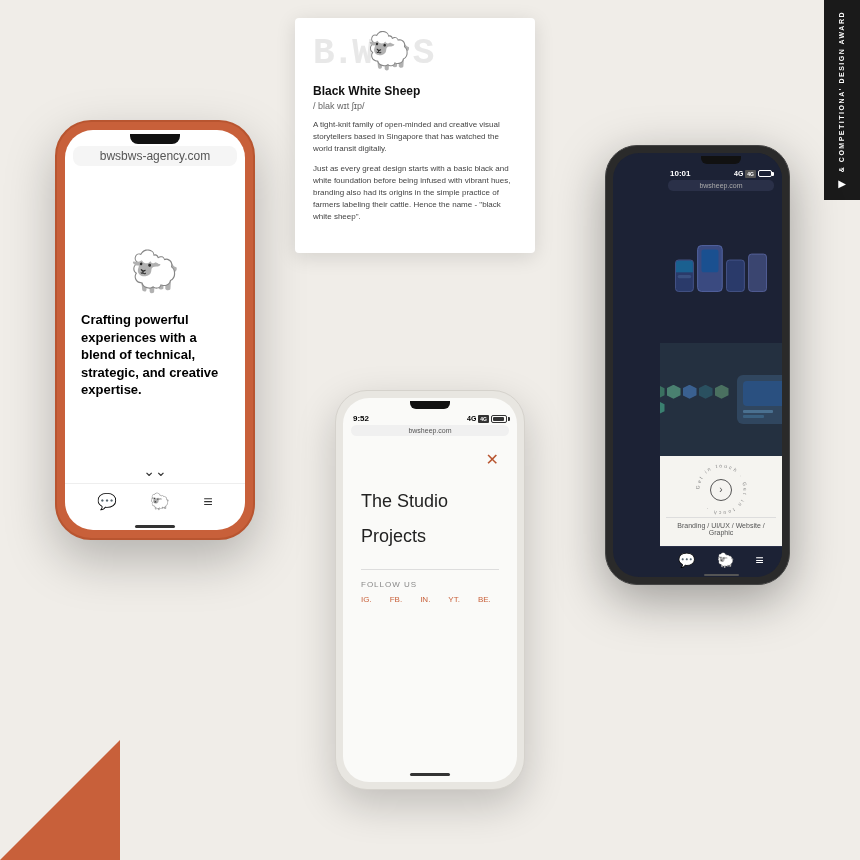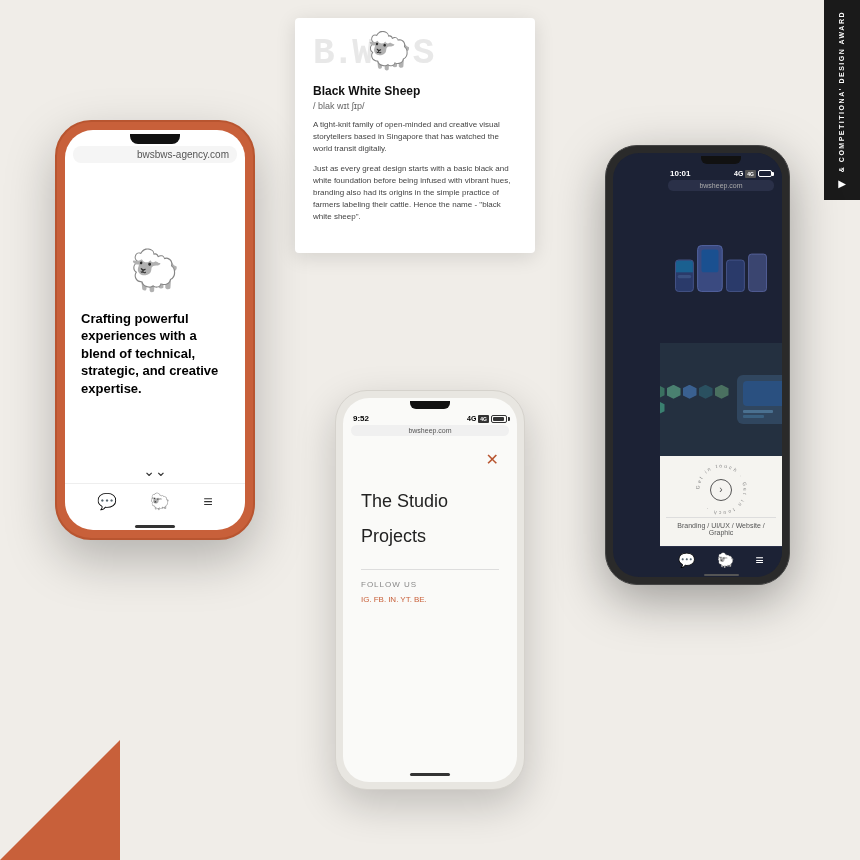--- a/index.html
+++ b/index.html
@@ -111,23 +111,23 @@
       width: 80%;
       height: calc(100% - 2px);
       background: #333;
       border-radius: 1px;
     }
     .url-bar {
       margin: 2px 8px;
       background: #f5f5f5;
       border-radius: 8px;
       padding: 3px 8px;
-      font-size: 10px;
+      font-size: 12px;
       color: #555;
-      text-align: right;
+      text-align: center;
     }
     .phone-content-left {
       flex: 1;
       display: flex;
       flex-direction: column;
       align-items: center;
       justify-content: center;
       padding: 16px 16px 0;
     }
     .sheep-icon-left {
@@ -253,21 +253,21 @@
       font-weight: 500;
       color: #222;
       margin-bottom: 10px;
       line-height: 1.4;
     }
     .menu-nav-item.active {
       color: #c8603a;
     }
     .menu-divider { height: 1px; background: #ddd; margin: 10px 0; }
     .menu-follow { font-size: 8px; color: #888; letter-spacing: 1px; margin-bottom: 6px; }
-    .menu-socials { display: flex; gap: 2px; font-size: 8px; color: #c8603a; }
+    .menu-socials { display: flex; gap: 18px; font-size: 8px; color: #c8603a; }
     .menu-home-bar { width: 40px; height: 3px; background: #333; border-radius: 2px; margin: 6px auto; }
 
     
     .phone-right {
       position: absolute;
       right: 70px;
       top: 145px;
       width: 185px;
       height: 440px;
       background: #2a2a2a;

